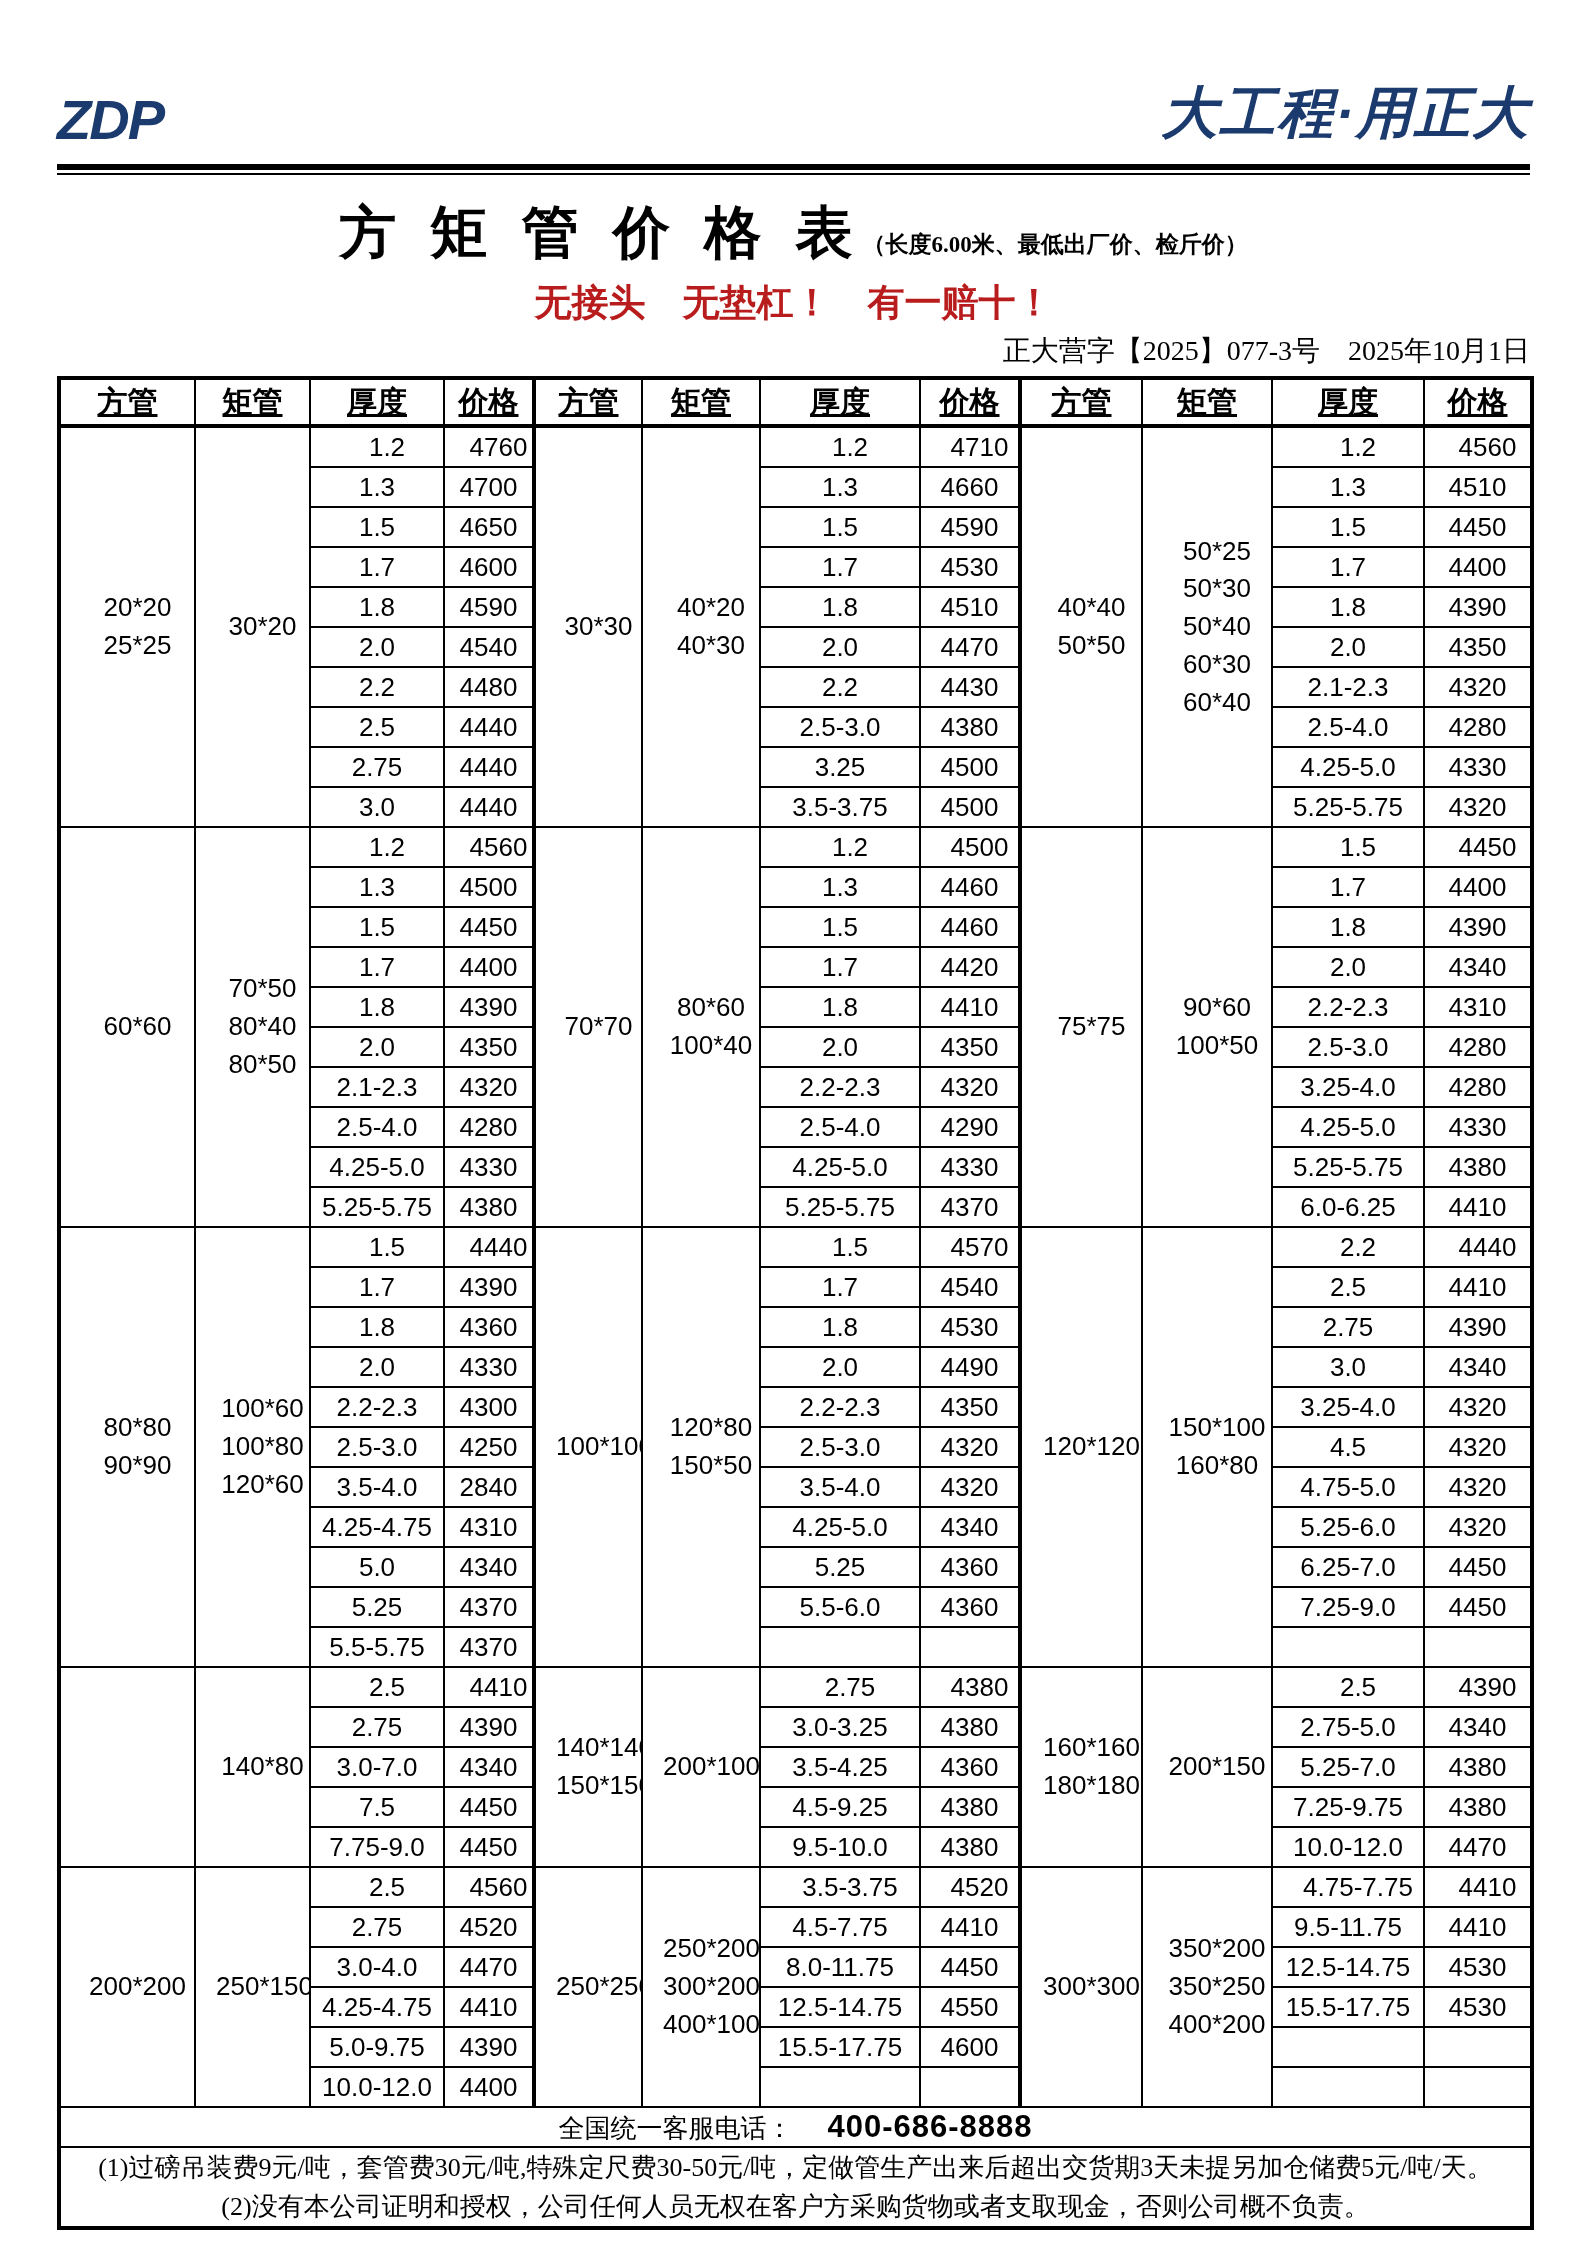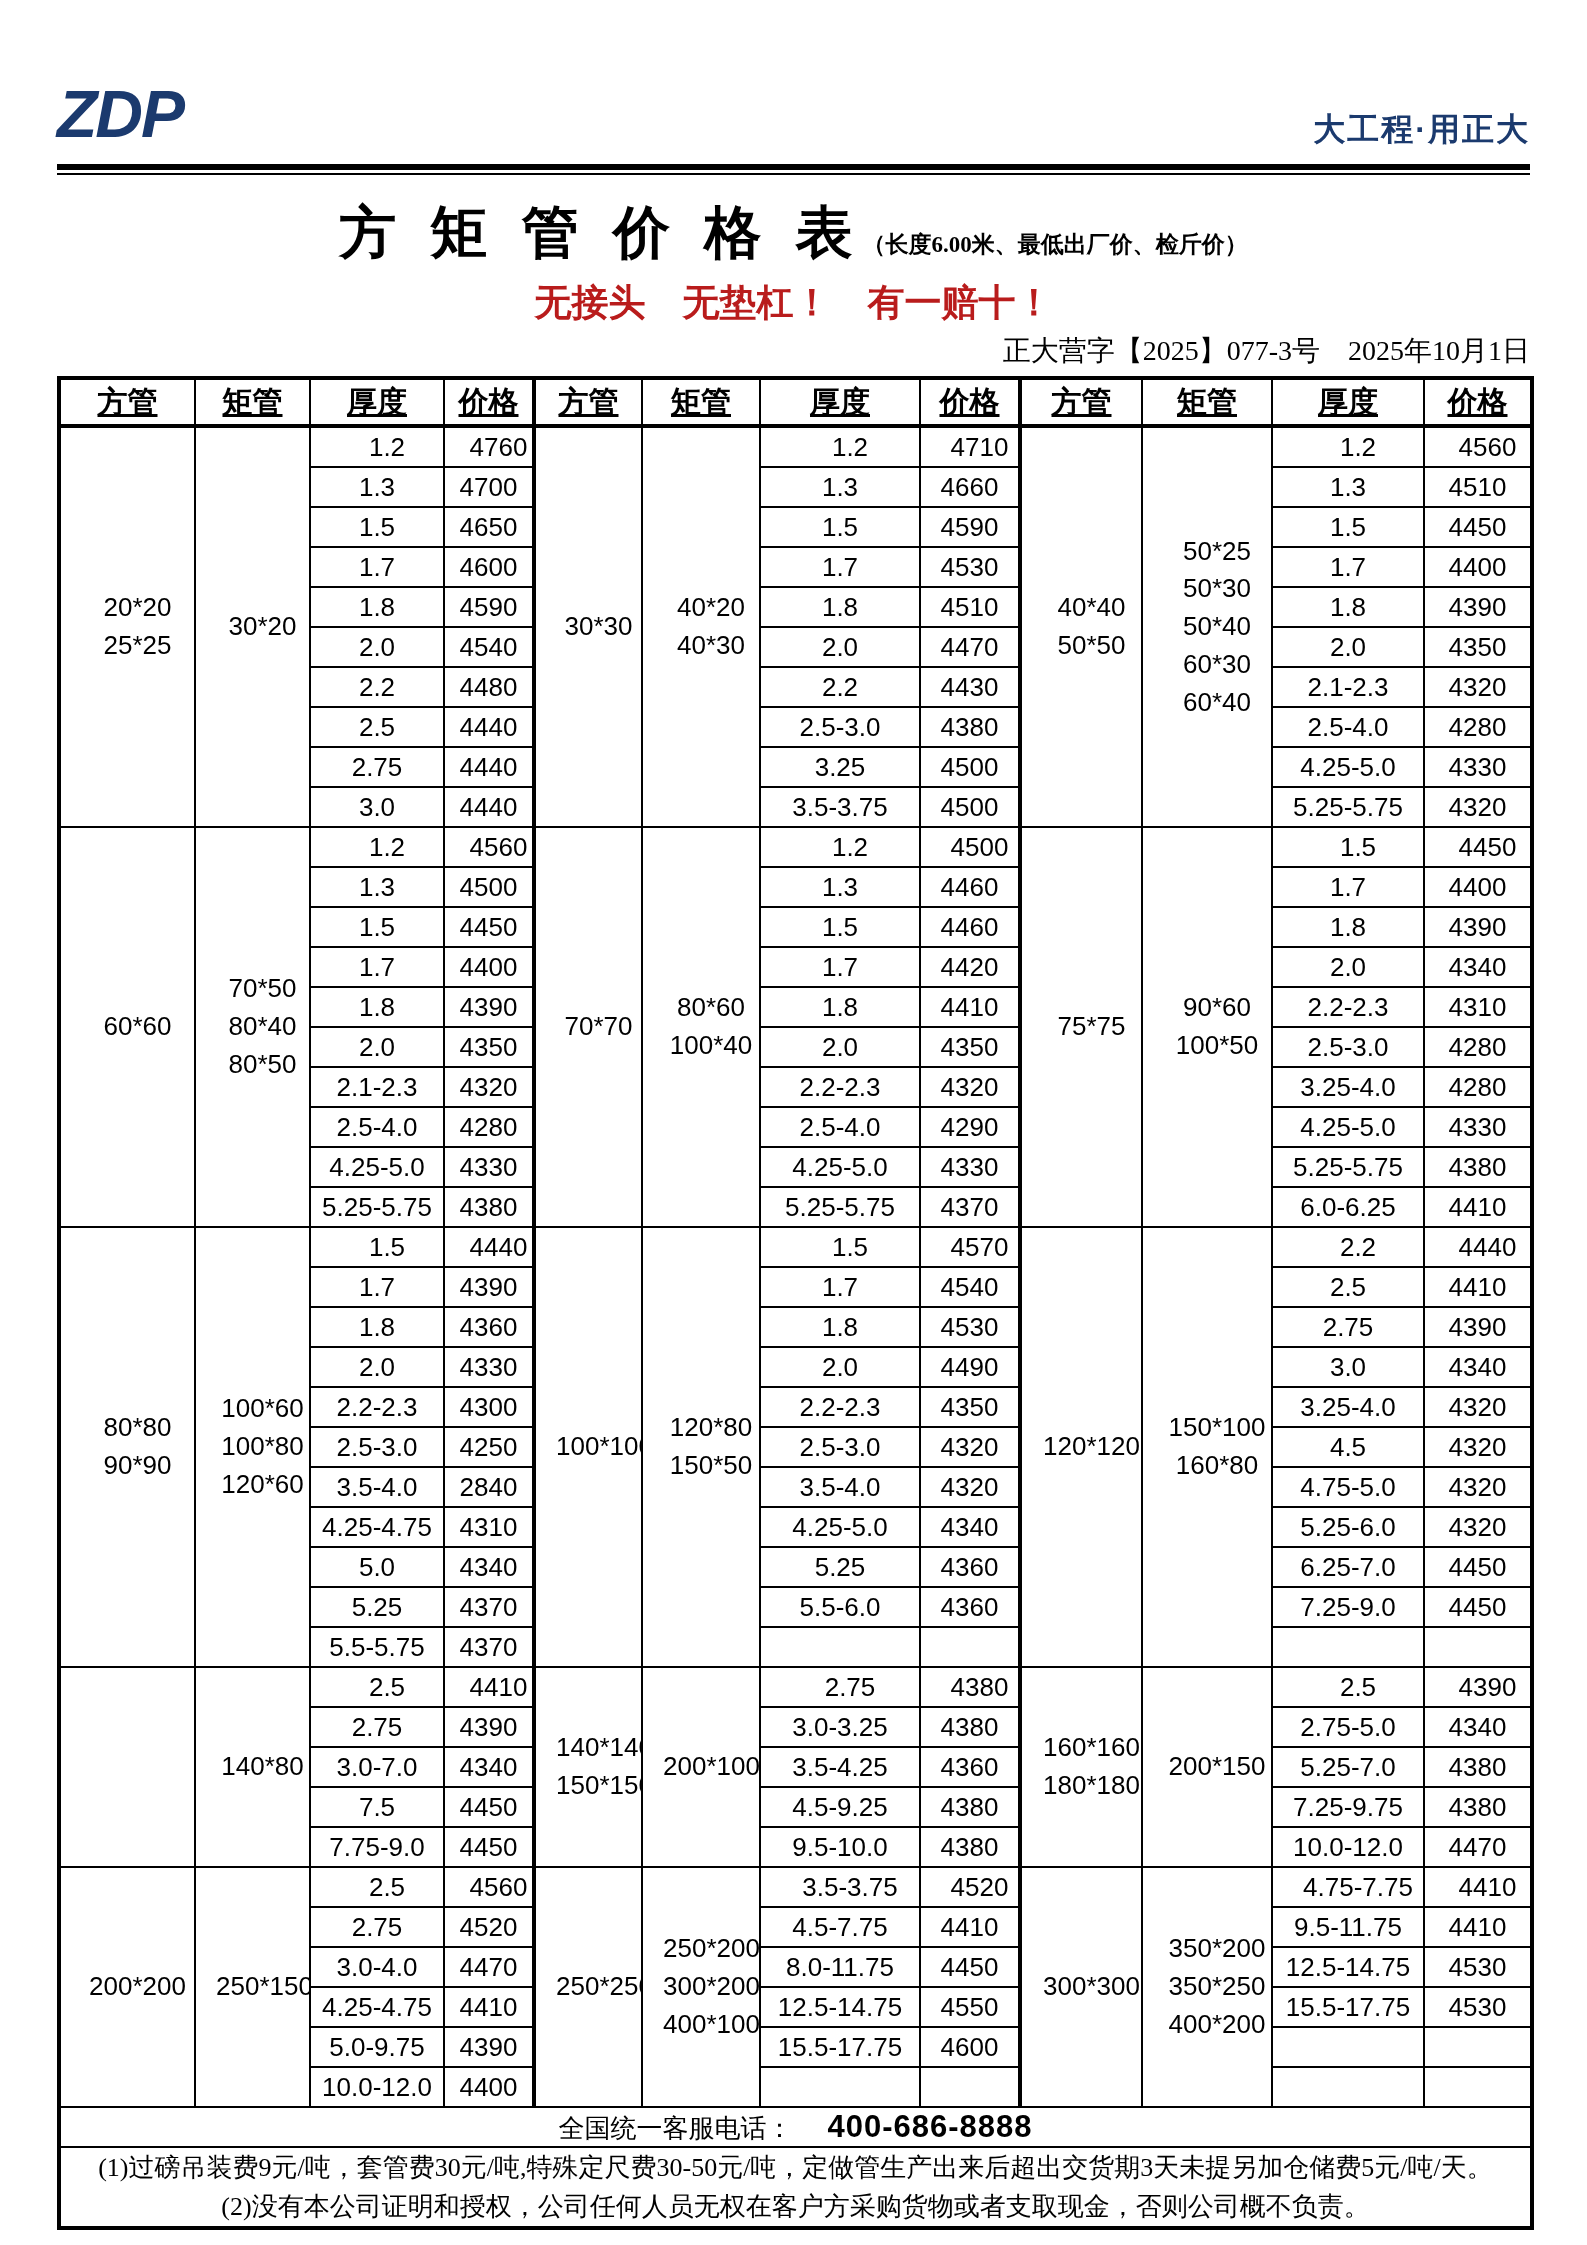--- a/index.html
+++ b/index.html
@@ -11,29 +11,29 @@
   }
 
   
   .page-header {
     display:flex; justify-content:space-between; align-items:flex-end;
     padding:76px 57px 0 57px;
   }
   .logo-block { display:flex; align-items:baseline; }
   .logo-zdp {
     font-family:"Liberation Sans", sans-serif;
-    font-size:66px; font-weight:900; font-style:italic;
+    font-size:56px; font-weight:900; font-style:italic;
     letter-spacing:-2px;
     text-align:right;
   }
   .logo-name {
     font-size:54px; font-weight:900; margin-left:14px;
     letter-spacing:2px;
   }
-  .slogan { font-size:32px; font-weight:900; letter-spacing:2px; }
+  .slogan { font-size:56px; font-weight:900; letter-spacing:2px;font-style:italic; }
 
   .rule-thick { margin:12px 57px 0 57px; border-top:6px solid #000; }
   .rule-thin  { margin:3px 57px 0 57px; border-top:2px solid #000; }
 
   
   .title-line { text-align:center; margin-top:20px; white-space:nowrap; }
   .main-title {
     font-family:"Liberation Serif", serif;
     font-size:57px; font-weight:bold; letter-spacing:10px;
   }

